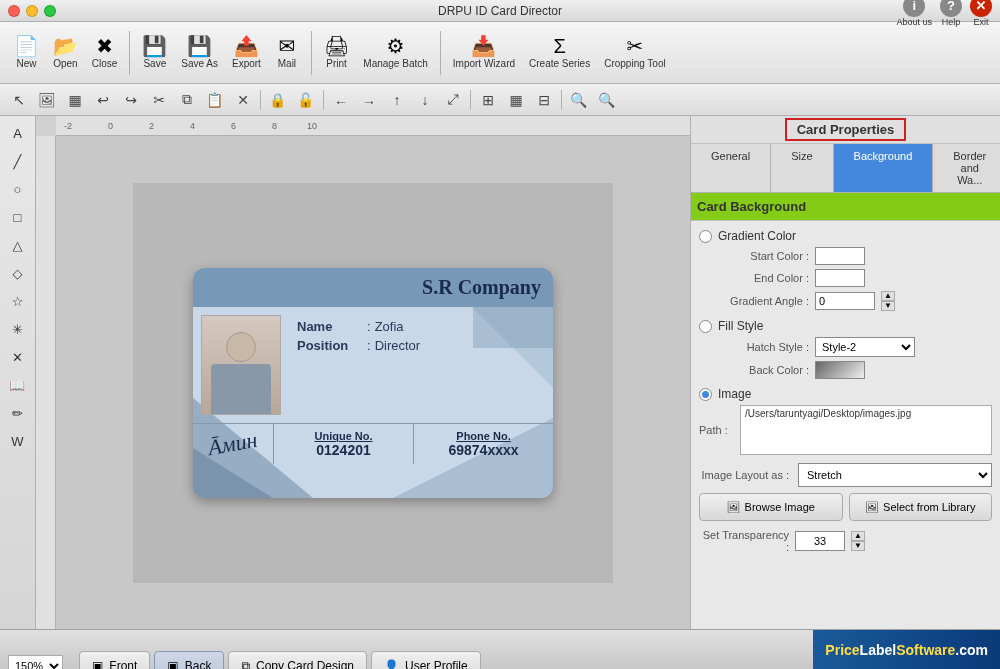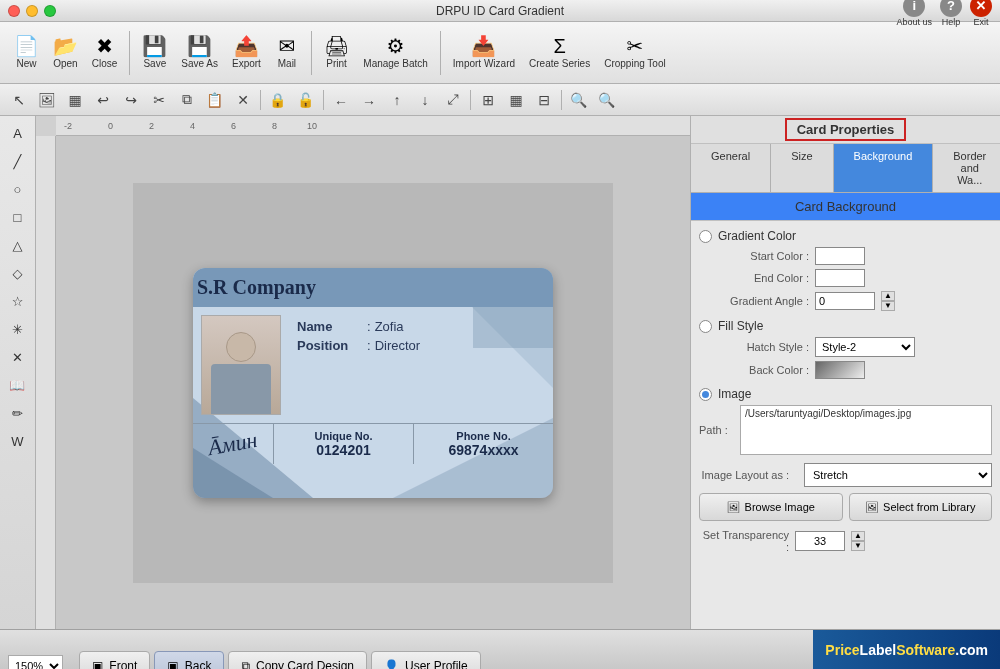--- a/index.html
+++ b/index.html
@@ -36,62 +36,62 @@
     
     .canvas-area { flex: 1; background: #c8c8c8; overflow: hidden; position: relative; display: flex; flex-direction: column; }
     .ruler-corner { width: 20px; height: 20px; background: #d0d0d0; position: absolute; top: 0; left: 0; z-index: 10; }
     .ruler-h { position: absolute; top: 0; left: 20px; right: 0; height: 20px; background: #e0e0e0; border-bottom: 1px solid #b0b0b0; display: flex; align-items: center; overflow: hidden; }
     .ruler-v { position: absolute; top: 20px; left: 0; bottom: 0; width: 20px; background: #e0e0e0; border-right: 1px solid #b0b0b0; }
     .canvas-content { position: absolute; top: 20px; left: 20px; right: 0; bottom: 0; overflow: hidden; display: flex; align-items: center; justify-content: center; }
     .canvas-bg { width: 480px; height: 400px; background: #b8b8b8; display: flex; align-items: center; justify-content: center; }
 
     
     .id-card { width: 360px; height: 230px; border-radius: 12px; overflow: hidden; position: relative; box-shadow: 0 4px 12px rgba(0,0,0,0.3); background: #c8d8e8; }
-    .card-header { background: #7898b8; padding: 8px 4px; display: flex; justify-content: flex-start; align-items: center; position: relative; z-index: 2; }
+    .card-header { background: #7898b8; padding: 8px 12px; display: flex; justify-content: flex-end; align-items: center; position: relative; z-index: 2; }
     .card-company { font-size: 20px; font-weight: bold; color: #1a2a4a; font-family: serif; }
     .card-body { display: flex; position: relative; z-index: 2; }
     .card-photo { width: 80px; height: 100px; margin: 8px; background: #e8e8e8; overflow: hidden; display: flex; align-items: center; justify-content: center; border: 1px solid #aaa; }
     .card-info { flex: 1; padding: 12px 8px; display: flex; flex-direction: column; gap: 4px; }
     .card-field { display: flex; align-items: center; }
     .field-label { font-size: 13px; font-weight: bold; color: #2a3a5a; width: 70px; }
     .field-colon { font-size: 13px; color: #2a3a5a; margin-right: 4px; }
     .field-value { font-size: 13px; color: #2a3a5a; }
     .card-bottom { display: flex; border-top: 1px solid #8898a8; position: relative; z-index: 2; }
     .card-bottom-section { flex: 1; padding: 6px 8px; display: flex; flex-direction: column; align-items: center; }
-    .card-bottom-label { font-size: 11px; font-weight: bold; color: #1a2a4a; }
+    .card-bottom-label { font-size: 11px; font-weight: bold; color: #1a2a4a; text-decoration: underline; }
     .card-bottom-value { font-size: 14px; font-weight: bold; color: #1a2a4a; }
     .card-divider { width: 1px; background: #8898a8; }
     .card-signature { height: 40px; display: flex; align-items: center; justify-content: center; }
     .sig-img { font-size: 28px; font-style: italic; color: #1a2a4a; transform: rotate(-10deg); }
     .card-geo-shapes { position: absolute; bottom: 0; left: 0; right: 0; height: 100%; z-index: 1; pointer-events: none; }
 
     
     .right-panel { width: 310px; background: #e8e8e8; border-left: 1px solid #b0b0b0; display: flex; flex-direction: column; }
     .panel-tabs { display: flex; border-bottom: 1px solid #b0b0b0; background: #dcdcdc; }
     .panel-tab { flex: 1; padding: 6px 20px; text-align: center; font-size: 11px; cursor: pointer; border-right: 1px solid #b0b0b0; color: #333; }
     .panel-tab:last-child { border-right: none; }
     .panel-tab.active { background: #4488dd; color: white; }
-    .panel-section-title { text-align: center; font-size: 13px; font-weight: normal; color: #333; padding: 6px; background: #3b82f6; border-bottom: 1px solid #c0c0c0; }
+    .panel-section-title { text-align: left; font-size: 13px; font-weight: bold; color: #333; padding: 6px; background: #84cc16; border-bottom: 1px solid #c0c0c0; }
     .panel-body { padding: 8px; flex: 1; overflow-y: auto; }
     .radio-group { margin-bottom: 8px; }
     .radio-row { display: flex; align-items: center; gap: 6px; margin-bottom: 4px; }
     .radio-btn { width: 13px; height: 13px; border-radius: 50%; border: 1px solid #888; background: white; cursor: pointer; flex-shrink: 0; display: flex; align-items: center; justify-content: center; }
     .radio-btn.checked::after { content: ''; width: 7px; height: 7px; border-radius: 50%; background: #4488dd; }
     .radio-label { font-size: 12px; color: #333; }
     .prop-row { display: flex; align-items: center; gap: 6px; margin-left: 20px; margin-bottom: 4px; }
     .prop-label { font-size: 11px; color: #555; width: 90px; text-align: right; }
     .color-box { width: 50px; height: 18px; border: 1px solid #888; background: linear-gradient(135deg, #888 0%, #fff 100%); }
     .color-box-white { background: white; }
     .prop-input { width: 60px; height: 18px; border: 1px solid #888; background: white; font-size: 11px; padding: 0 3px; }
     .hatch-select { height: 20px; border: 1px solid #888; background: white; font-size: 11px; padding: 0 2px; width: 100px; }
     .image-section { margin-top: 4px; }
     .path-row { display: flex; align-items: center; gap: 6px; margin-bottom: 6px; }
     .path-label { font-size: 11px; color: #555; width: 35px; }
     .path-value { font-size: 10px; color: #333; flex: 1; background: white; border: 1px solid #aaa; padding: 2px 4px; min-height: 50px; display: flex; align-items: flex-start; }
-    .layout-row { display: flex; align-items: center; gap: 15px; margin-bottom: 6px; justify-content: center; }
+    .layout-row { display: flex; align-items: center; gap: 9px; margin-bottom: 6px; justify-content: center; }
     .layout-label { font-size: 11px; color: #555; width: 90px; text-align: right; }
     .layout-select { height: 24px; border: 1px solid #888; background: white; font-size: 11px; padding: 0 4px; flex: 1; }
     .browse-row { display: flex; gap: 6px; margin-bottom: 8px; }
     .browse-btn { flex: 1; height: 28px; background: linear-gradient(to bottom, #f0f0f0, #d8d8d8); border: 1px solid #aaa; border-radius: 4px; cursor: pointer; font-size: 11px; display: flex; align-items: center; justify-content: center; gap: 4px; }
     .trans-row { display: flex; align-items: center; gap: 6px; }
     .trans-label { font-size: 11px; color: #555; width: 90px; text-align: right; }
     .trans-input { width: 50px; height: 20px; border: 1px solid #888; background: white; font-size: 11px; padding: 0 4px; text-align: center; }
     .trans-spinner { display: flex; flex-direction: column; }
     .spinner-btn { width: 14px; height: 10px; background: #e0e0e0; border: 1px solid #aaa; cursor: pointer; font-size: 8px; display: flex; align-items: center; justify-content: center; line-height: 1; }
 
@@ -119,21 +119,21 @@
   </style>
 </head>
 <body>
 
 <div class="title-bar">
   <div class="title-bar-buttons">
     <div class="tb-btn tb-close"></div>
     <div class="tb-btn tb-min"></div>
     <div class="tb-btn tb-max"></div>
   </div>
-  <span class="title-text">DRPU ID Card Gradient</span>
+  <span class="title-text">DRPU ID Card Director</span>
   <div class="title-right-btns">
     <div class="title-r-btn">
       <div class="title-r-icon icon-about">i</div>
       <span class="title-r-label">About us</span>
     </div>
     <div class="title-r-btn">
       <div class="title-r-icon icon-help">?</div>
       <span class="title-r-label">Help</span>
     </div>
     <div class="title-r-btn">

